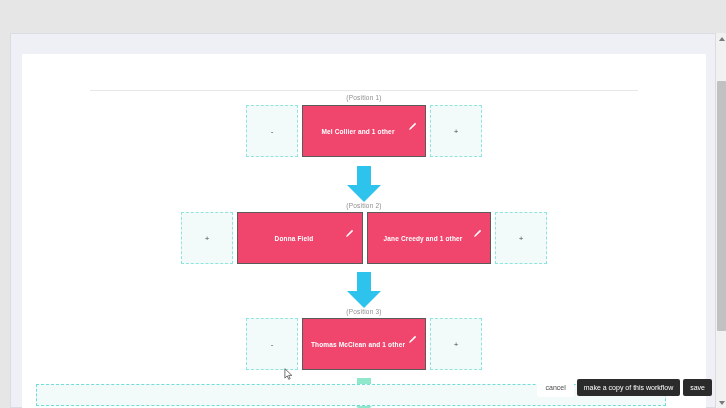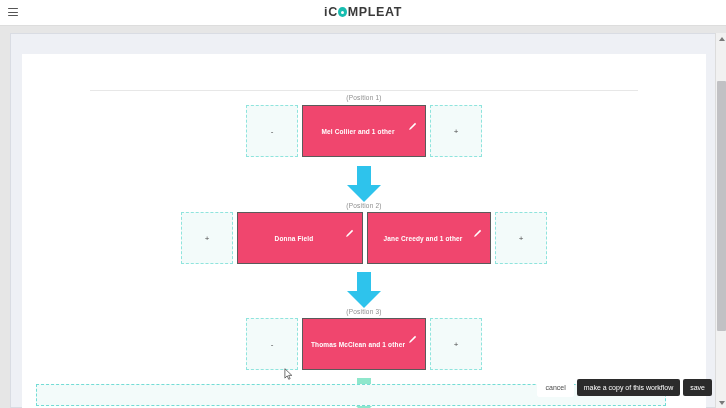--- a/index.html
+++ b/index.html
@@ -204,30 +204,20 @@
     width: 9px; height: 13px;
     z-index: 60;
     pointer-events: none;
   }
 </style>
 </head>
 <body>
 
 <div id="app">
 
-  <div class="topbar">
-    <div class="hamburger">
-      <i></i>
-        <i></i>
-        <i></i>
-    </div>
-    <div class="logo">
-      <span>iC</span><span class="o-dot"></span><span>MPLEAT</span>
-    </div>
-  </div>
 
   <div class="greyband"></div>
 
   <div class="pageframe">
     <div class="canvas">
 
       <div class="wf">
         <div class="divider"></div>
 
         <div class="poslabel" style="top:40px;">(Position 1)</div>

